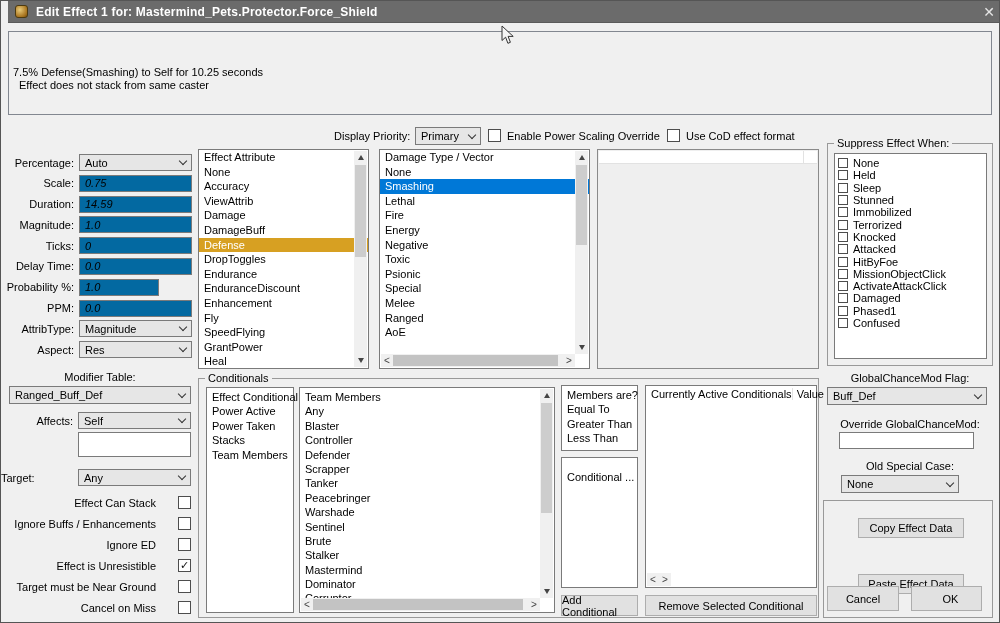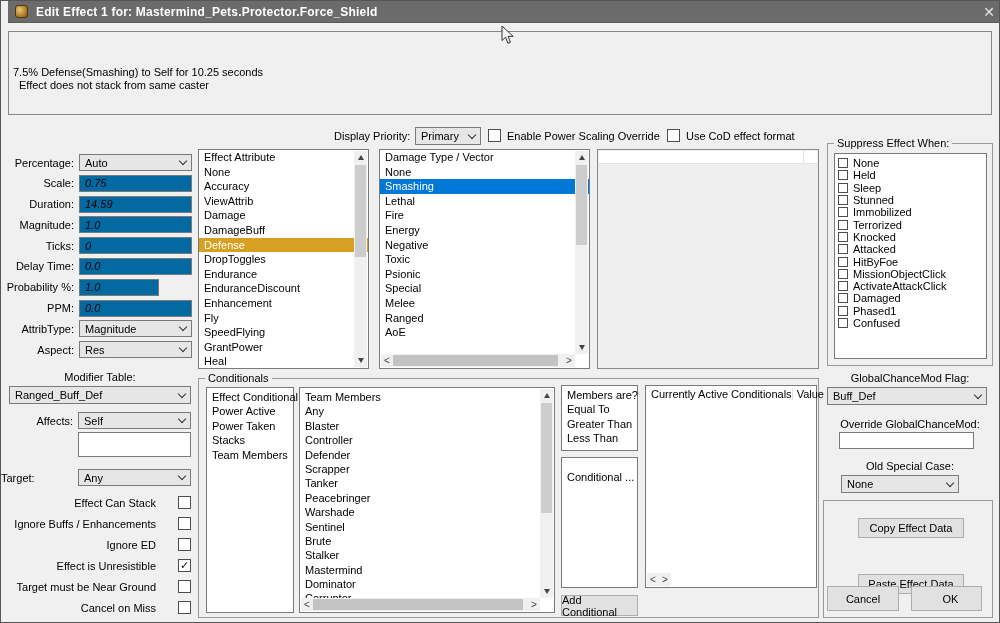--- a/index.html
+++ b/index.html
@@ -519,20 +519,21 @@
         <span class="vl">Value</span>
       </div>
       <div class="hsb">
         <span class="ar">&lt;</span>
         <div class="hthumb" style="width:52%;"></div>
         <span class="ar" style="margin-left:auto;">&gt;</span>
       </div>
     </div>
 
     <div class="btn add-btn">Add Conditional</div>
+    <div class="btn rem-btn">Remove Selected Conditional</div>
   </div>
 
   <div class="lbl ctr" style="left:826px;top:371px;width:166px;">GlobalChanceMod Flag:</div>
   <div class="combo gcm-combo">
     <span>Buff_Def</span>
     <span class="chev"></span>
   </div>
 
   <div class="lbl ctr" style="left:826px;top:417px;width:166px;">Override GlobalChanceMod:</div>
   <div class="tbox ovr-input"></div>

